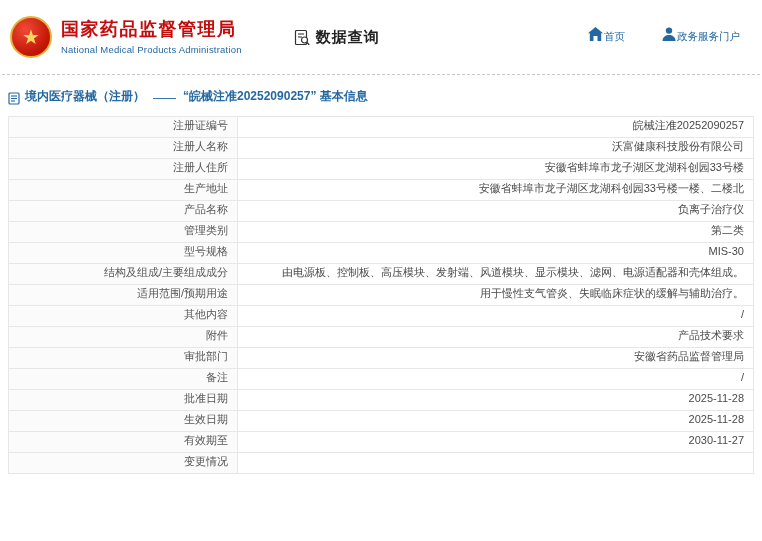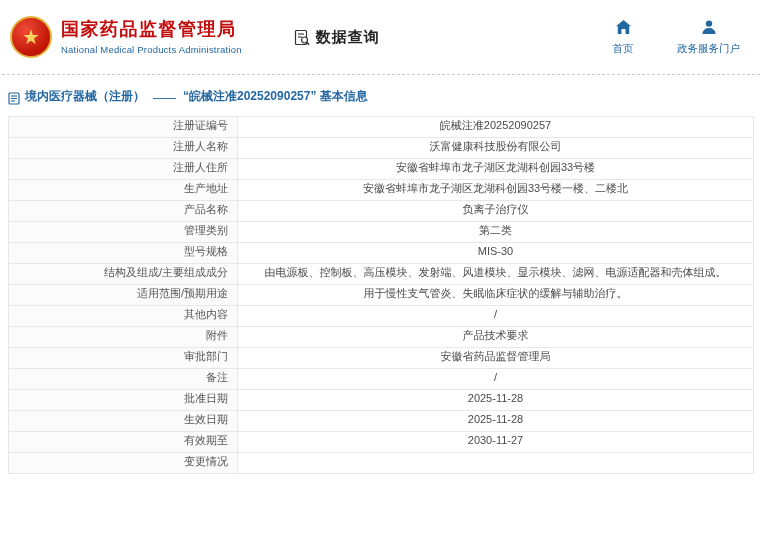--- a/index.html
+++ b/index.html
@@ -50,21 +50,21 @@
     letter-spacing: 1px;
   }
   .section-title svg { margin-right: 5px; }
   .top-nav {
     margin-left: auto;
     display: flex;
     gap: 34px;
     padding-right: 8px;
   }
   .nav-item {
-    display: flex; flex-direction: column;
+    display: flex; flex-direction: row;
     align-items: center;
     color: #2468a2;
     font-size: 10.5px;
     cursor: pointer;
     min-width: 40px;
   }
   .nav-item .nav-icon { height: 18px; margin-bottom: 6px; display:flex; align-items:center; }
   
   .dash-sep {
     border: 0;
@@ -99,21 +99,21 @@
     white-space: nowrap;
     overflow: hidden;
   }
   td.label-cell {
     width: 229px;
     text-align: right;
     color: #555;
     background: #fbfbfb;
   }
   td.value-cell {
-    text-align: center;
+    text-align: right;
     color: #4a4a4a;
   }
 </style>
 </head>
 <body>
 
 <div class="header">
   <div class="emblem">★</div>
   <div class="org-names">
     <div class="org-cn">国家药品监督管理局</div>

